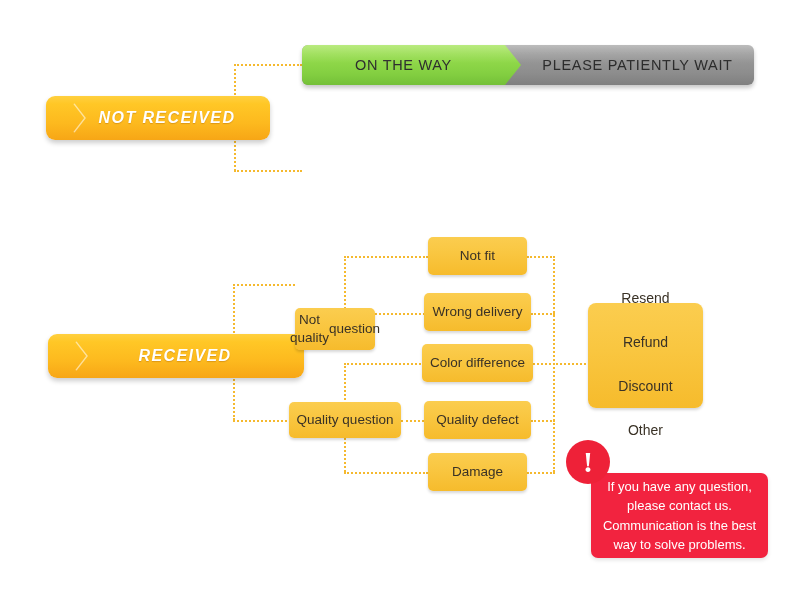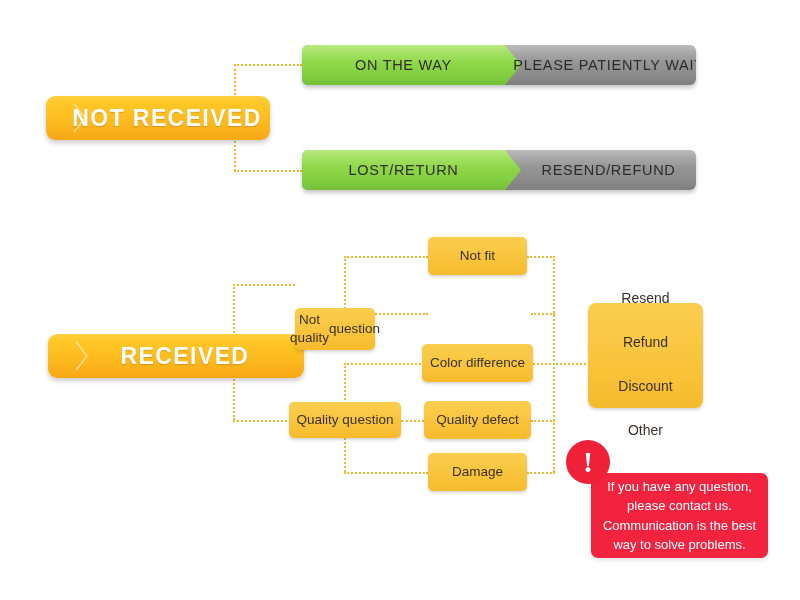--- a/index.html
+++ b/index.html
@@ -59,23 +59,24 @@
     top: 50%;
     transform: translateY(-50%);
     width: 16px;
     height: 72%;
     pointer-events: none;
   }
   .banner .label {
     color: #ffffff;
     font-weight: bold;
     letter-spacing: 1.4px;
-    font-size: 23px;
+    font-size: 16px;
     text-shadow: 0 1px 1px rgba(160,90,0,0.35);
     padding-left: 18px;
+    font-style: italic;
   }
 
   
   .arrowbar {
     position: absolute;
     z-index: 3;
     height: 40px;
     border-radius: 6px;
     overflow: hidden;
     box-shadow: 0 3px 4px rgba(0,0,0,0.22);
@@ -200,35 +201,28 @@
   <div class="conn h" style="left:234px; top:170px; width:68px;"></div>
   <div class="conn h" style="left:234px; top:117px; width:12px;"></div>
 
   <div class="banner" style="left:46px; top:96px; width:224px; height:44px;">
     <svg class="chev" viewBox="0 0 16 40" preserveAspectRatio="none">
       <path d="M2 2 L13 20 L2 38" fill="none" stroke="rgba(255,255,255,0.55)" stroke-width="1.6"></path>
     </svg>
     <span class="label">NOT RECEIVED</span>
   </div>
 
-  <div class="arrowbar" style="left:302px; top:45px; width:394px;">
+  <div class="arrowbar" style="left:302px; top:45px; width:452px;">
     <div class="greenpart" style="width:203px;"></div>
     <div class="greentip" style="left:203px;"></div>
     <div class="seg-label" style="left:0; width:203px;">ON THE WAY</div>
     <div class="seg-label onright" style="left:219px; right:0;">PLEASE PATIENTLY WAIT</div>
     <div class="gloss"></div>
   </div>
 
-  <div class="arrowbar" style="left:302px; top:150px; width:394px;">
-    <div class="greenpart" style="width:203px;"></div>
-    <div class="greentip" style="left:203px;"></div>
-    <div class="seg-label" style="left:0; width:203px;">LOST/RETURN</div>
-    <div class="seg-label onright" style="left:219px; right:0;">RESEND/REFUND</div>
-    <div class="gloss"></div>
-  </div>
 
   <div class="conn v" style="left:233px; top:284px; height:136px;"></div>
   <div class="conn h" style="left:233px; top:284px; width:62px;"></div>
   <div class="conn h" style="left:233px; top:420px; width:62px;"></div>
   <div class="conn h" style="left:221px; top:356px; width:14px;"></div>
 
   <div class="banner" style="left:48px; top:334px; width:256px; height:44px;">
     <svg class="chev" viewBox="0 0 16 40" preserveAspectRatio="none">
       <path d="M2 2 L13 20 L2 38" fill="none" stroke="rgba(255,255,255,0.55)" stroke-width="1.6"></path>
     </svg>
@@ -248,20 +242,23 @@
     <span>Quality question</span>
   </div>
 
   <div class="conn v" style="left:344px; top:363px; height:109px;"></div>
   <div class="conn h" style="left:344px; top:363px; width:84px;"></div>
   <div class="conn h" style="left:401px; top:420px; width:27px;"></div>
   <div class="conn h" style="left:344px; top:472px; width:84px;"></div>
 
   <div class="node" style="left:428px; top:237px; width:99px; height:38px;">
     <span>Not fit</span>
+  </div>
+  <div class="node" style="left:424px; top:293px; width:107px; height:38px;">
+    <span>Wrong delivery</span>
   </div>
   <div class="node" style="left:422px; top:344px; width:111px; height:38px;">
     <span>Color difference</span>
   </div>
   <div class="node" style="left:424px; top:401px; width:107px; height:38px;">
     <span>Quality defect</span>
   </div>
   <div class="node" style="left:428px; top:453px; width:99px; height:38px;justify-content:center;">
     <span>Damage</span>
   </div>

